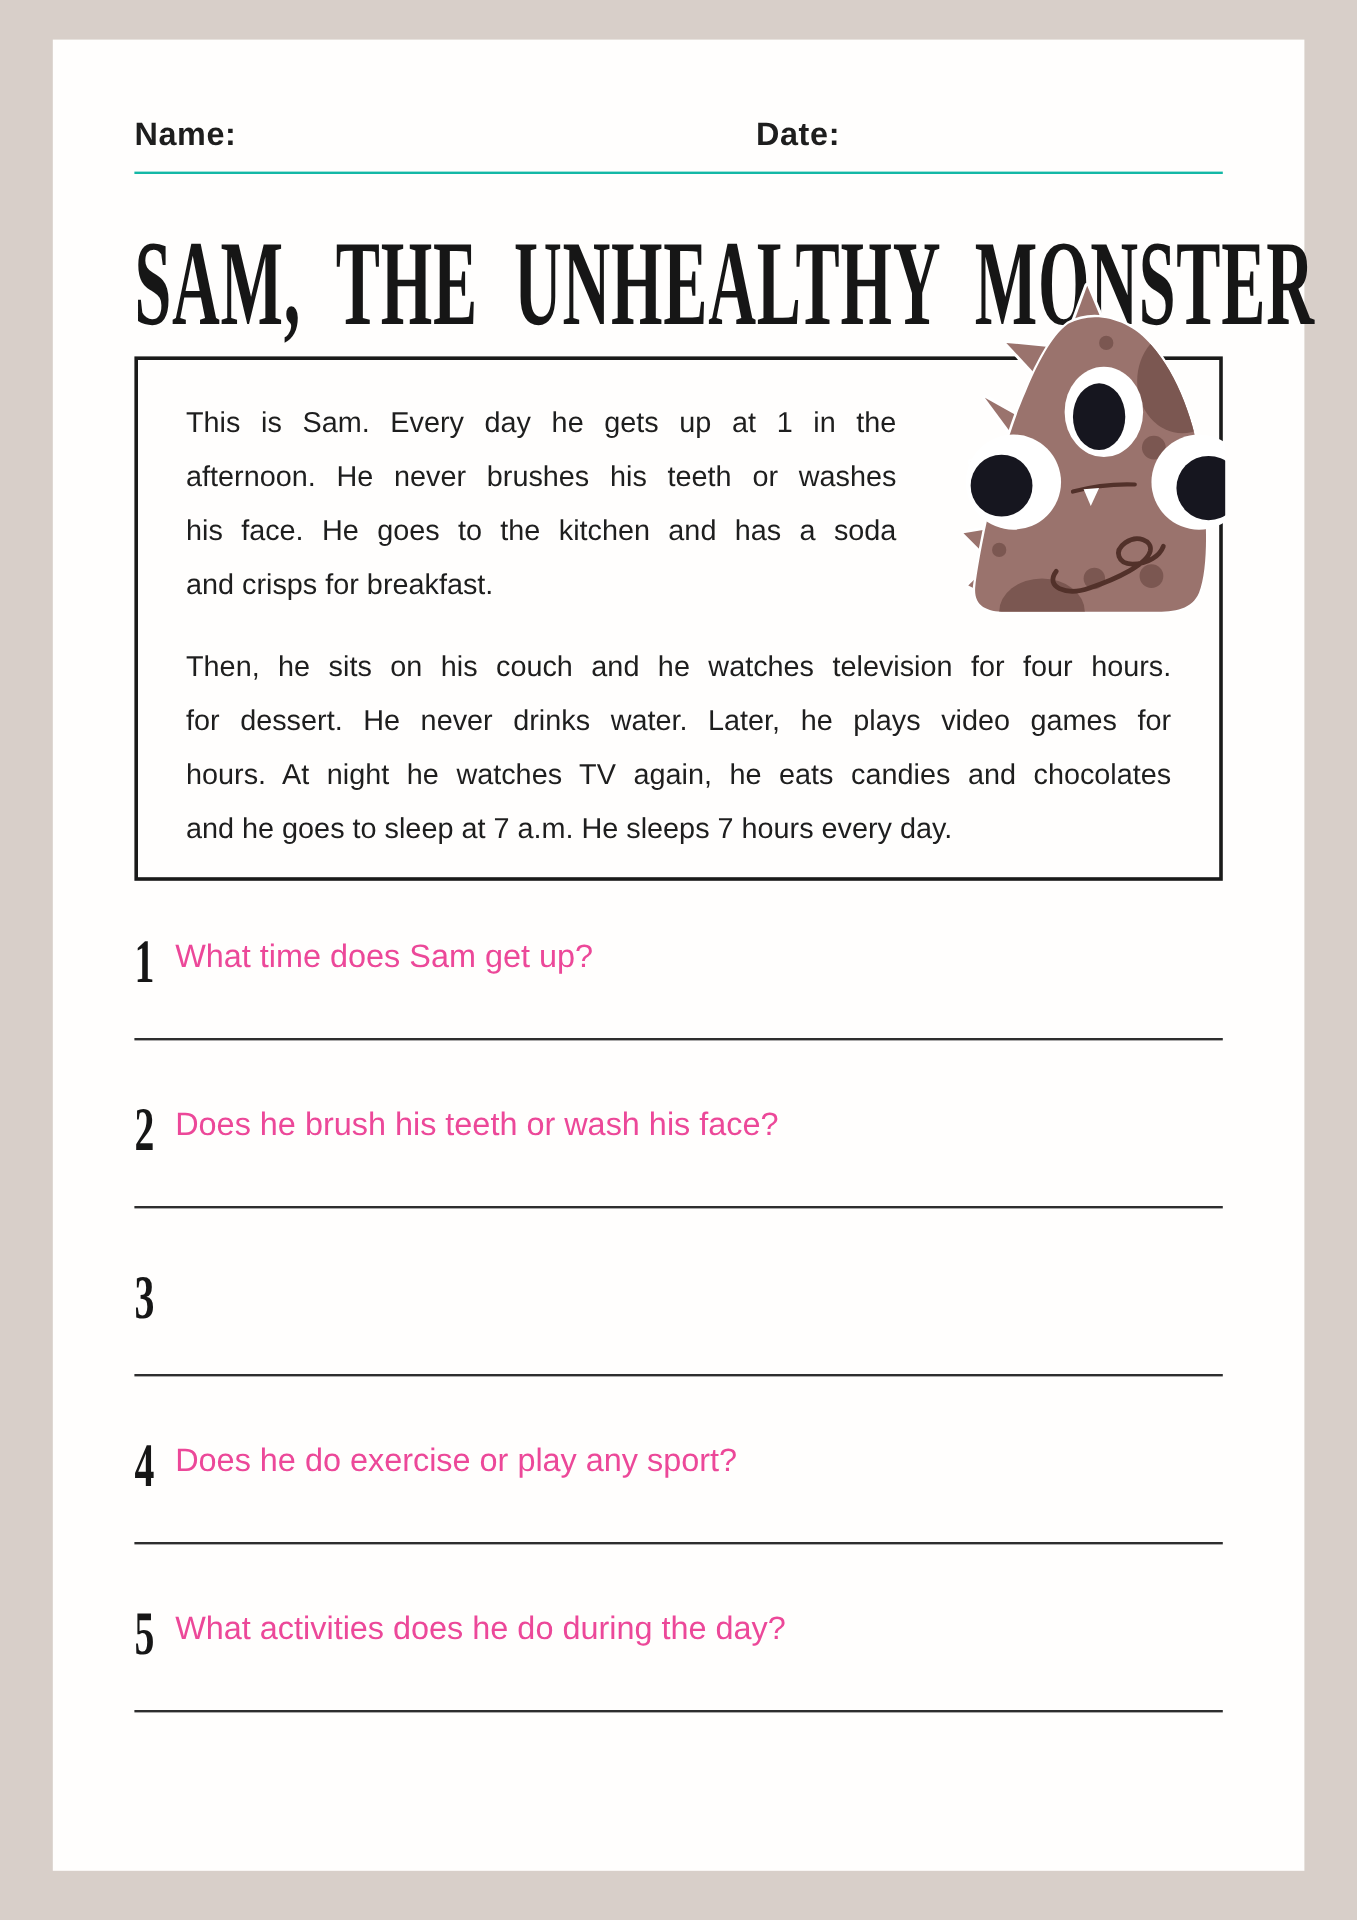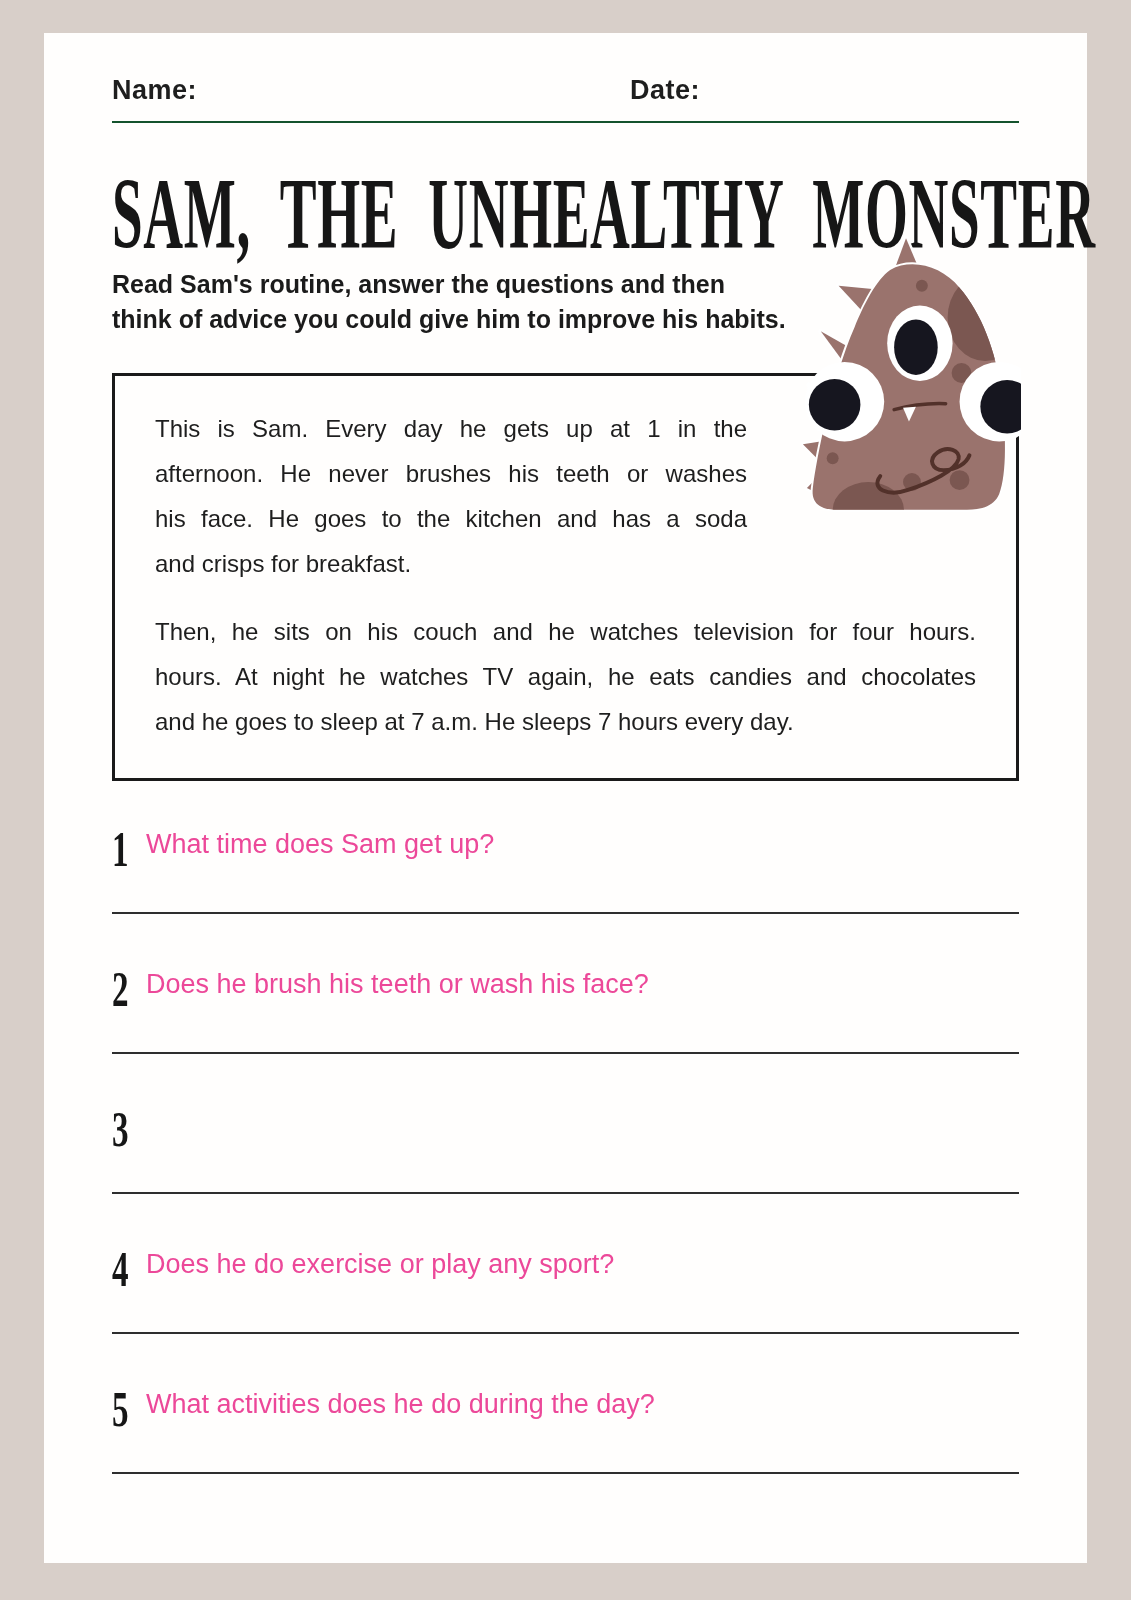--- a/index.html
+++ b/index.html
@@ -21,21 +21,22 @@
     background:#fffefd;
     width:100%;
     min-height:1526px;
     box-sizing:border-box;
     padding:42px 68px 40px 68px;
   }
   
   .header-row{
     position:relative;
     height:46px;
-    border-bottom:2px solid #14532d;
+    border-bottom:2px solid #14b8a6;
+    margin-top:22px;
   }
   .hlabel{
     font-size:27px;
     font-weight:700;
     letter-spacing:0.5px;
     color:#1e1e1e;
   }
   .name-label{position:absolute;left:0;top:0;}
   .date-label{position:absolute;left:518px;top:0;}
   
@@ -62,21 +63,21 @@
     font-size:25px;
     font-weight:700;
     line-height:35px;
     color:#1b1b1b;
   }
   
   .passage-box{
     position:relative;
     margin-top:36px;
     border:3px solid #1a1a1a;
-    padding:30px 40px 34px 40px;
+    padding:30px 40px 18px 40px;
     min-height:325px;
     box-sizing:border-box;
   }
   .passage{
     font-size:24px;
     line-height:45px;
     color:#1e1e1e;
   }
   .p1{width:592px;}
   .p2{margin-top:23px;width:100%;}
@@ -133,24 +134,20 @@
 
     <div class="header-row">
       <span class="hlabel name-label">Name:</span>
       <span class="hlabel date-label">Date:</span>
     </div>
 
     <div class="title-wrap">
       <div class="title">SAM, THE UNHEALTHY MONSTER</div>
     </div>
 
-    <div class="instructions">
-      <div>Read Sam's routine, answer the questions and then</div>
-      <div>think of advice you could give him to improve his habits.</div>
-    </div>
 
     <svg class="monster" viewBox="0 0 230 290" xmlns="http://www.w3.org/2000/svg" aria-hidden="true">
       <defs>
         <clipPath id="bodyclip">
           <path d="M98,42 C120,30 150,38 168,60 C190,85 205,125 210,165 C215,205 216,248 208,268 C202,282 188,284 170,284 L45,284 C28,284 18,278 20,262 C24,230 40,150 62,100 C72,76 84,52 98,42 Z"></path>
         </clipPath>
       </defs>
 
       <g fill="#9a736d" stroke="#ffffff" stroke-width="5" stroke-linejoin="round" style="paint-order:stroke">
         <path d="M100,48 L114,10 L130,48 Z"></path>
@@ -190,20 +187,21 @@
 
     <div class="passage-box">
       <div class="passage p1">
         <div class="jline">This is Sam. Every day he gets up at 1 in the</div>
         <div class="jline">afternoon. He never brushes his teeth or washes</div>
         <div class="jline">his face. He goes to the kitchen and has a soda</div>
         <div class="jline-last">and crisps for breakfast.</div>
       </div>
       <div class="passage p2">
         <div class="jline">Then, he sits on his couch and he watches television for four hours.</div>
+        <div class="jline">for dessert. He never drinks water. Later, he plays video games for</div>
         <div class="jline">hours. At night he watches TV again, he eats candies and chocolates</div>
         <div class="jline-last">and he goes to sleep at 7 a.m. He sleeps 7 hours every day.</div>
       </div>
     </div>
 
     <div class="questions">
 
       <div class="qblock">
         <div class="qrow">
           <span class="qnum-wrap"><span class="qnum">1</span></span>

